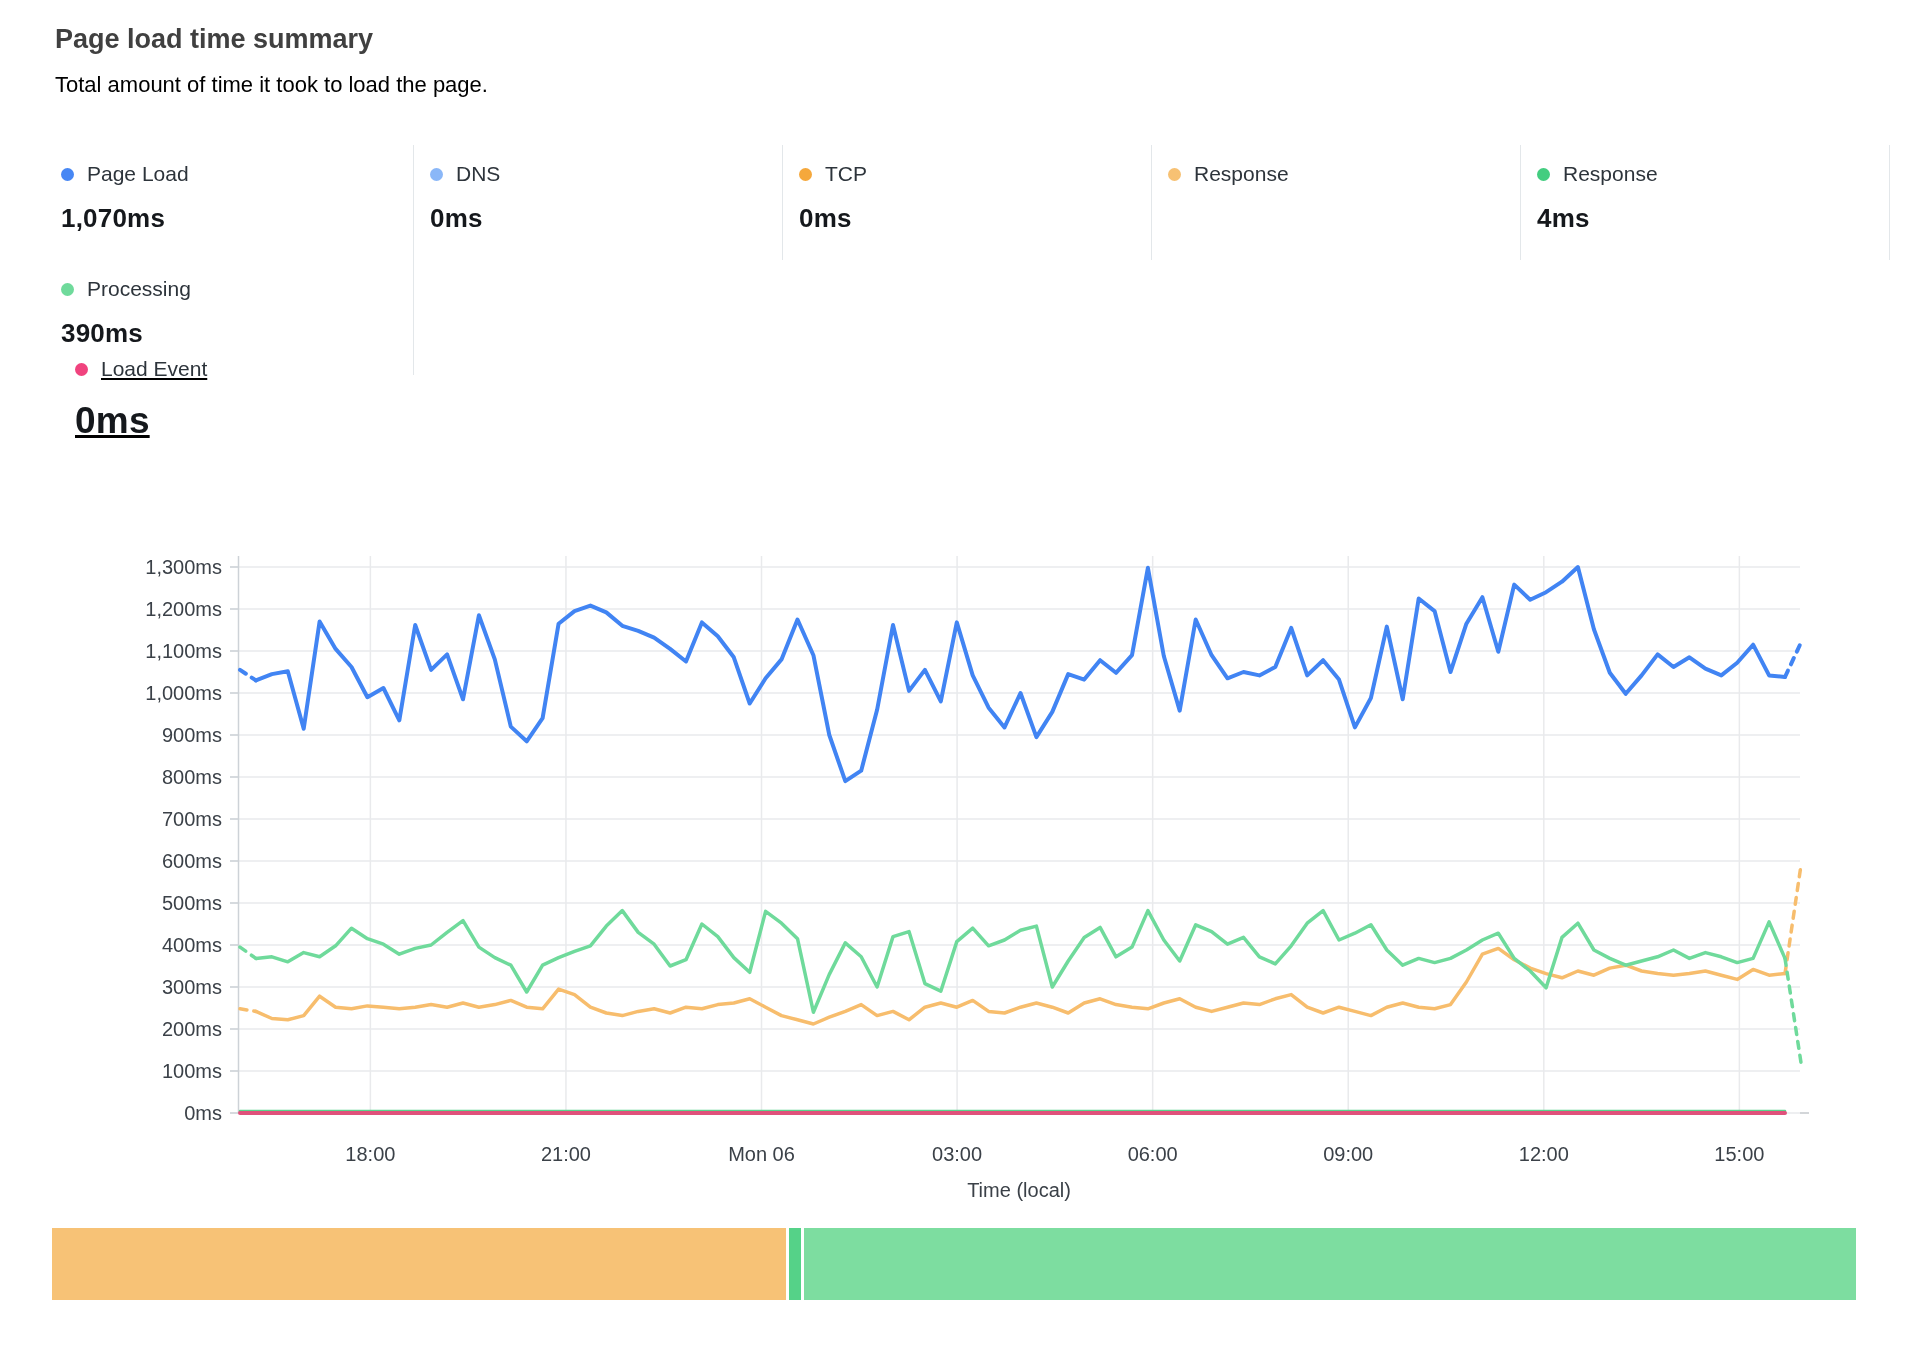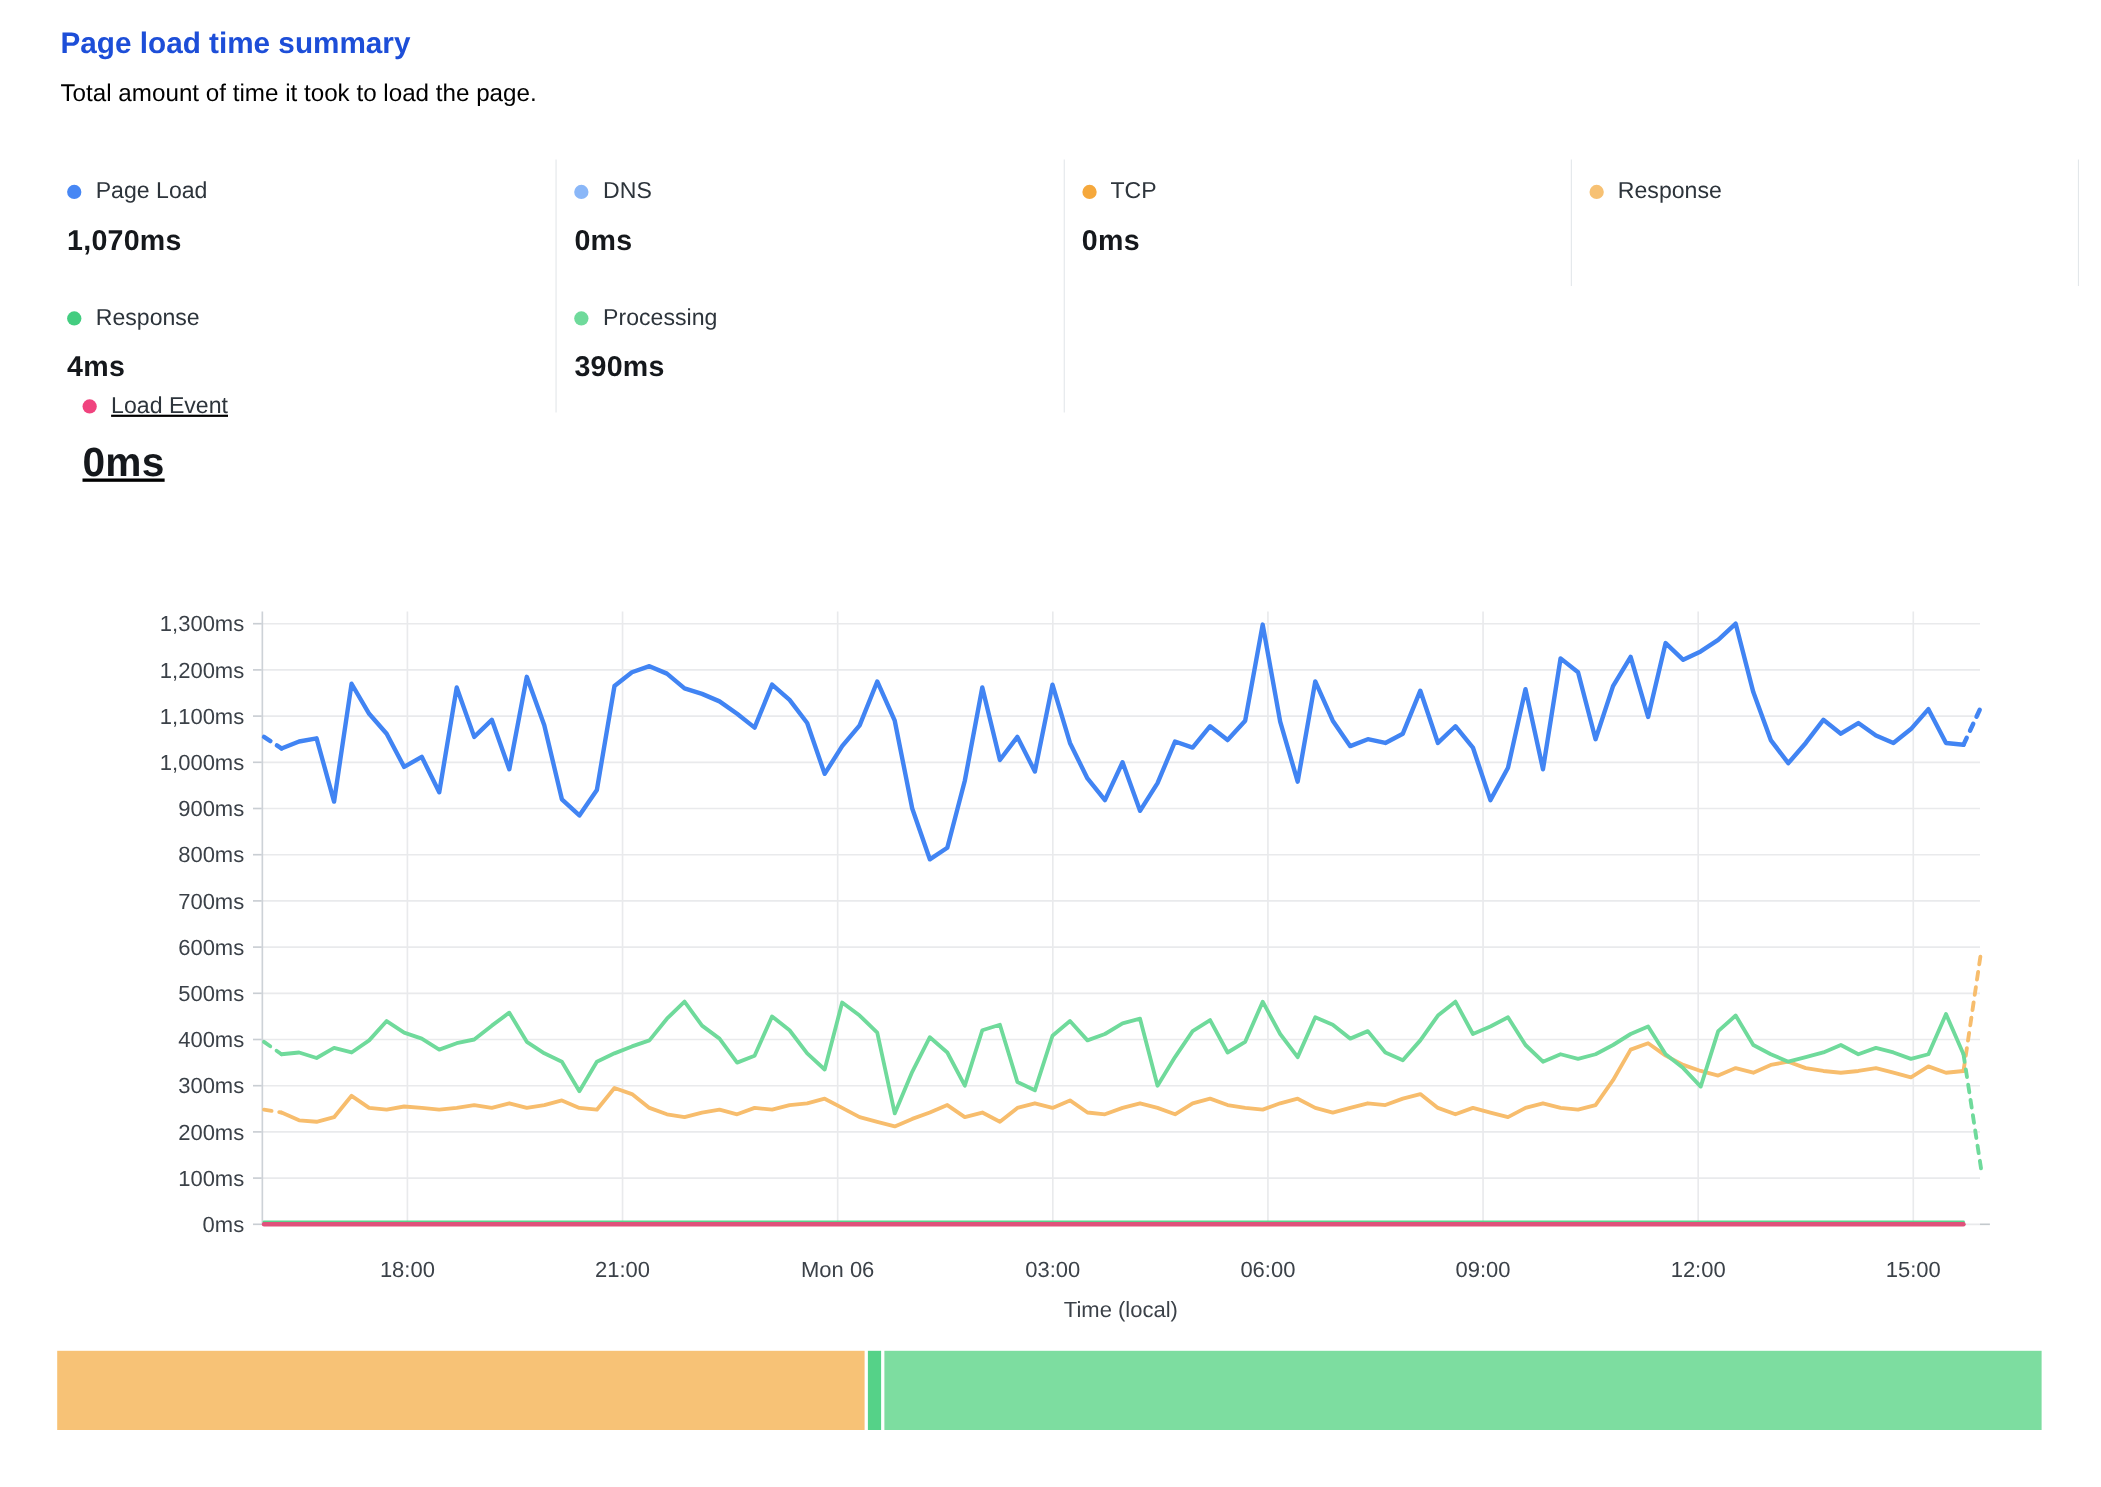--- a/index.html
+++ b/index.html
@@ -1,23 +1,23 @@
 <!DOCTYPE html>
 <html><head>
 <meta charset="utf-8">
 <title>Page load time summary</title>
 <style>
   html,body{margin:0;padding:0;}
   body{
     width:1910px;height:1352px;position:relative;overflow:hidden;
     background:#ffffff;font-family:"Liberation Sans",sans-serif;
   }
-  .page-title{position:absolute;left:55px;top:24px;font-size:27px;font-weight:600;color:#1d4ed8;margin:0;}
+  .page-title{position:absolute;left:55px;top:24px;font-size:27px;font-weight:600;color:#404040;margin:0;}
   .page-subtitle{position:absolute;left:55px;top:72px;font-size:22px;font-weight:400;color:#000000;margin:0;}
-  .stats-row{position:absolute;left:45px;top:145px;width:1845px;display:grid;grid-template-columns:repeat(4,1fr);}
+  .stats-row{position:absolute;left:45px;top:145px;width:1845px;display:grid;grid-template-columns:repeat(5,1fr);}
   .stat{border-right:1px solid #e3e7ea;padding:16px 0 26px 16px;}
   .stat-head{display:flex;align-items:center;gap:13px;height:26px;}
   .dot{width:13px;height:13px;border-radius:50%;flex:none;}
   .stat-label{font-size:21px;color:#2d343b;}
   .stat-value{font-size:26px;font-weight:700;color:#15181c;margin-top:16px;letter-spacing:.2px;}
   .stat-single{position:absolute;left:59px;top:356px;padding:0 0 0 16px;text-decoration:underline;}
   .stat-single .stat-value{font-size:37px;margin-top:18px;}
   #chart-svg{position:absolute;left:0;top:0;width:1910px;height:1352px;}
   #chart-svg text{fill:#3b4148;font-size:20px;font-family:"Liberation Sans",sans-serif;}
   #timeline-bar{position:absolute;left:52px;top:1228px;width:1804px;height:72px;display:flex;gap:3px;}

